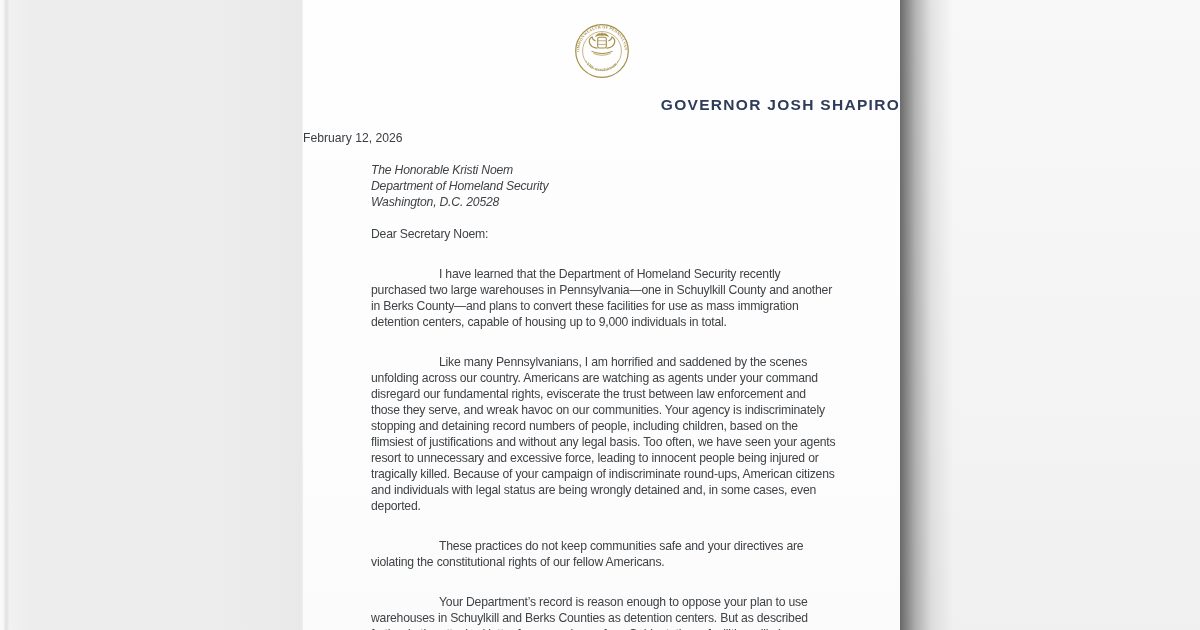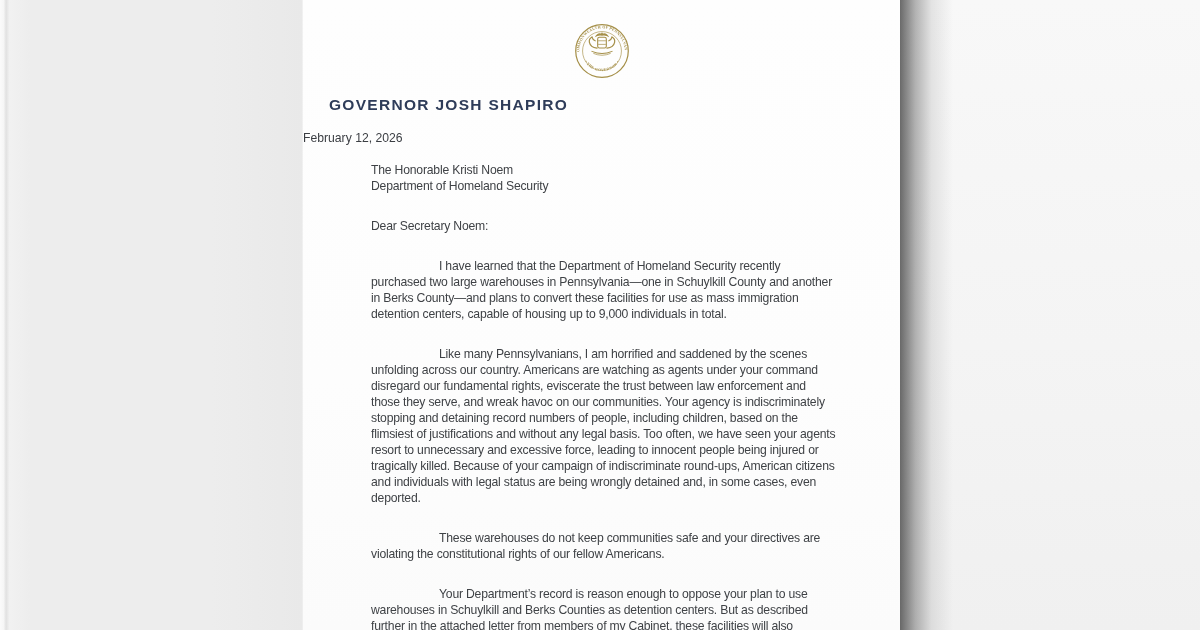--- a/index.html
+++ b/index.html
@@ -35,38 +35,37 @@
   
   .page {
     position: absolute; left: 302px; top: 0; width: 597px; height: 630px;
     background: linear-gradient(180deg, #fefefe 0%, #fdfdfd 60%, #fbfbfb 100%);
     border-left: 1px solid rgba(0,0,0,0.05);
   }
 
   .seal-wrap { position: absolute; top: 15px; left: 0; width: 100%; text-align: center; }
 
   .title {
-    position: absolute; top: 96px; left: 0; width: 100%; text-align: left;
+    position: absolute; top: 96px; left: 0; width: 100%; text-align: right;
     font-size: 15.5px; font-weight: 700; letter-spacing: 1.3px;
     color: #2e3c59;
-    padding-left: 26px;
   }
   .date {
     position: absolute; top: 131px; left: 0; width: 100%; text-align: left;
     font-size: 12.2px; color: #3b3e43;
   }
 
   .letter-text {
     position: absolute; left: 68px; top: 162px; width: 466px;
     font-size: 12.2px; line-height: 16px; letter-spacing: -0.2px;
     color: #3f4246;
     text-align: left;
   }
-  .addr-line { white-space: nowrap; }
-  .salutation { margin-top: 24px; }
+  .addr-line { white-space: nowrap; font-style: italic; }
+  .salutation { margin-top: 16px; }
   .para { margin-top: 24px; text-indent: 68px; }
 </style>
 </head>
 <body>
 
 <div class="scene">
   <div class="bg-left"></div>
   <div class="left-bezel"></div>
   <div class="bg-right"></div>
   <div class="page-shadow"></div>
@@ -101,24 +100,25 @@
     </div>
 
     <div class="title">GOVERNOR JOSH SHAPIRO</div>
 
     <div class="date">February 12, 2026</div>
 
     <div class="letter-text">
       <div class="addr">
         <div class="addr-line">The Honorable Kristi Noem</div>
         <div class="addr-line">Department of Homeland Security</div>
+        <div class="addr-line">Washington, D.C. 20528</div>
       </div>
 
       <div class="salutation">Dear Secretary Noem:</div>
 
       <div class="para">I have learned that the Department of Homeland Security recently purchased two large warehouses in Pennsylvania—one in Schuylkill County and another in Berks County—and plans to convert these facilities for use as mass immigration detention centers, capable of housing up to 9,000 individuals in total.</div>
       <div class="para">Like many Pennsylvanians, I am horrified and saddened by the scenes unfolding across our country. Americans are watching as agents under your command disregard our fundamental rights, eviscerate the trust between law enforcement and those they serve, and wreak havoc on our communities. Your agency is indiscriminately stopping and detaining record numbers of people, including children, based on the flimsiest of justifications and without any legal basis. Too often, we have seen your agents resort to unnecessary and excessive force, leading to innocent people being injured or tragically killed. Because of your campaign of indiscriminate round-ups, American citizens and individuals with legal status are being wrongly detained and, in some cases, even deported.</div>
-      <div class="para">These warehouses do not keep communities safe and your directives are violating the constitutional rights of our fellow Americans.</div>
+      <div class="para">These practices do not keep communities safe and your directives are violating the constitutional rights of our fellow Americans.</div>
       <div class="para">Your Department’s record is reason enough to oppose your plan to use warehouses in Schuylkill and Berks Counties as detention centers. But as described further in the attached letter from members of my Cabinet, these facilities will also jeopardize the health and safety of Pennsylvanians who live nearby, overburden local infrastructure and emergency response personnel, and deprive the communities of</div>
     </div>
 
   </div>
 </div>
 
 </body></html>

